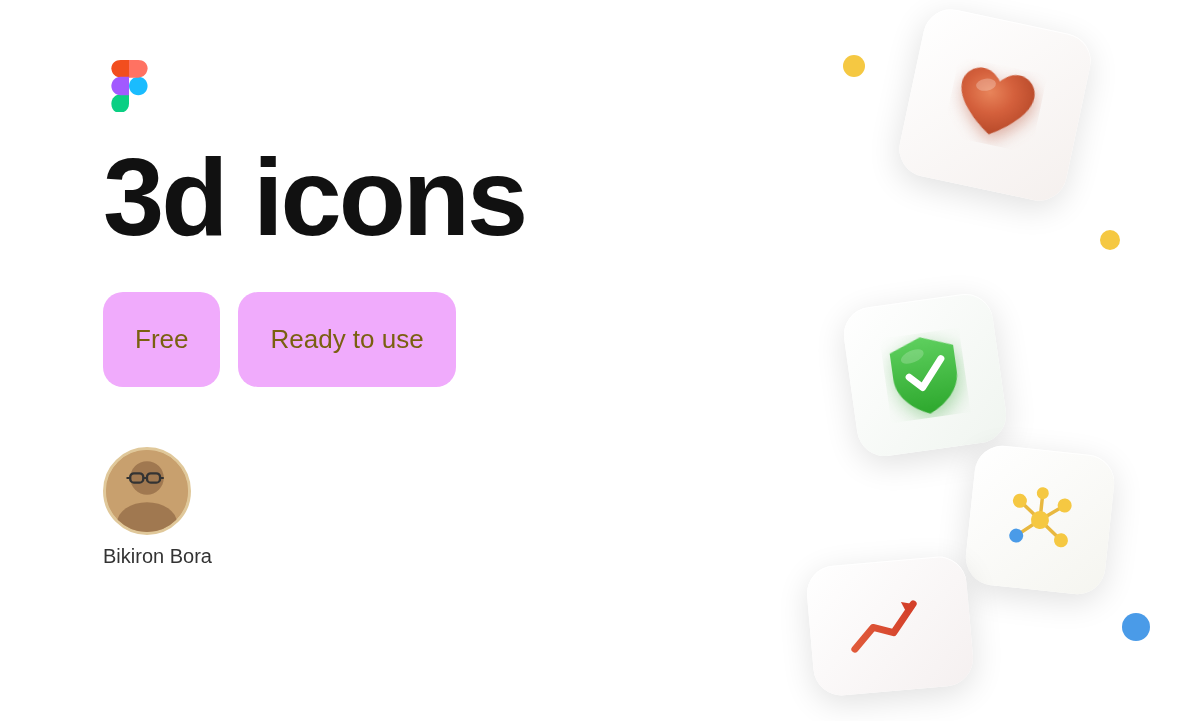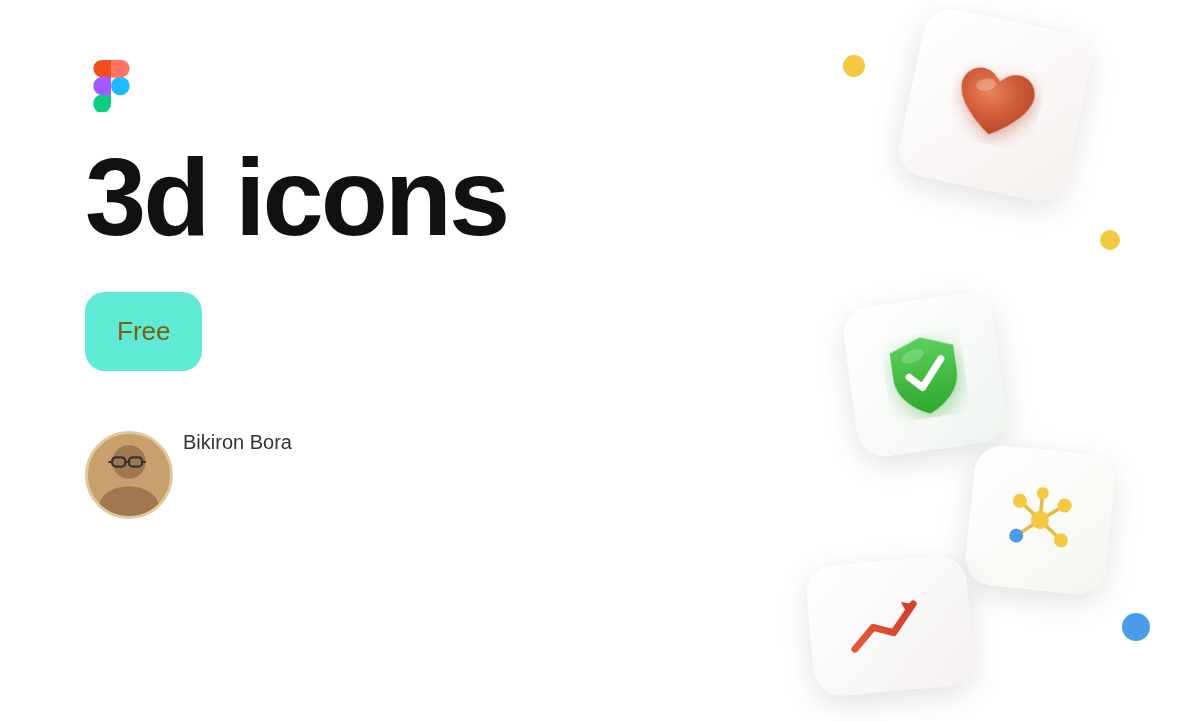--- a/index.html
+++ b/index.html
@@ -15,21 +15,21 @@
 
     .page-wrapper {
       width: 100%;
       height: 100%;
       position: relative;
     }
 
     
     .left-content {
       position: absolute;
-      left: 85px;
+      left: 103px;
       top: 60px;
     }
 
     
     .figma-logo {
       width: 52px;
       height: 52px;
       display: flex;
       flex-wrap: wrap;
       gap: 3px;
@@ -52,32 +52,33 @@
     }
 
     
     .badges-row {
       display: flex;
       gap: 18px;
       margin-bottom: 60px;
     }
 
     .badge {
-      background: #5eead4;
+      background: #f0abfc;
       border-radius: 20px;
-      padding: 24px 32px;
+      padding: 32px 32px;
       font-size: 26px;
       font-weight: 500;
       color: #7a6010;
       white-space: nowrap;
     }
 
     
     .author-section {
       display: flex;
+      flex-direction: column;
       align-items: flex-start;
       gap: 10px;
     }
 
     .author-avatar {
       width: 88px;
       height: 88px;
       border-radius: 50%;
       overflow: hidden;
       background: #c8a06e;
@@ -218,20 +219,21 @@
         <path d="M19 0V19H29C34.523 19 39 14.523 39 9C39 3.477 34.523 0 29 0H19Z" fill="#FF7262"></path>
         <path d="M0 9C0 14.523 4.477 19 10 19H19V0H10C4.477 0 0 3.477 0 9Z" fill="#F24E1E"></path>
         <path d="M0 28C0 33.523 4.477 38 10 38H19V18H10C4.477 18 0 22.477 0 28Z" fill="#A259FF"></path>
       </svg>
     </div>
 
     <h1 class="main-title">3d icons</h1>
 
     <div class="badges-row">
       <div class="badge">Free</div>
+      <div class="badge">Ready to use</div>
     </div>
 
     <div class="author-section">
       <div class="author-avatar">
         <svg width="88" height="88" viewBox="0 0 88 88" xmlns="http://www.w3.org/2000/svg">
           <circle cx="44" cy="44" r="44" fill="#c8a06e"></circle>
 
           <ellipse cx="44" cy="30" rx="18" ry="18" fill="#a07850"></ellipse>
 
           <ellipse cx="44" cy="78" rx="32" ry="22" fill="#a07850"></ellipse>

